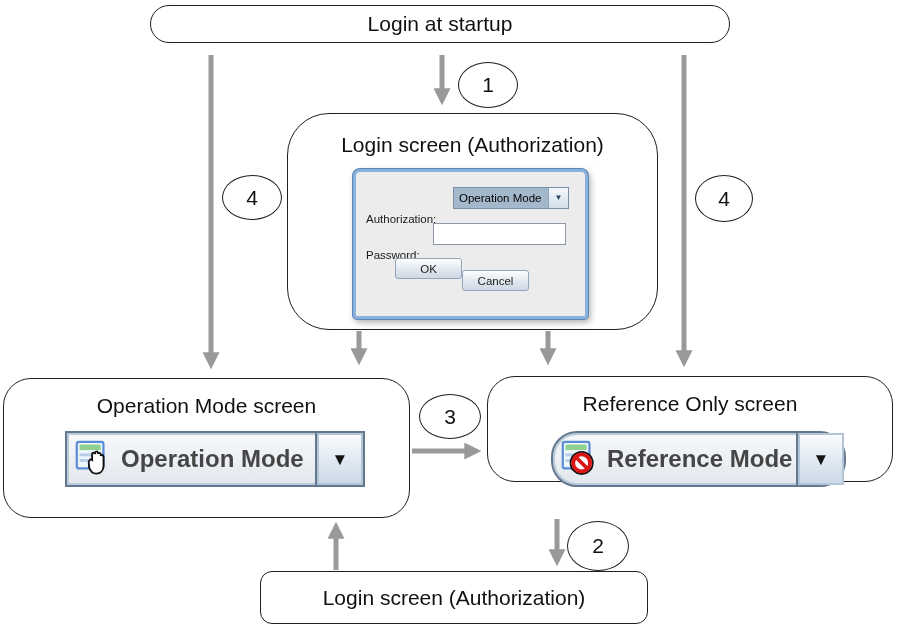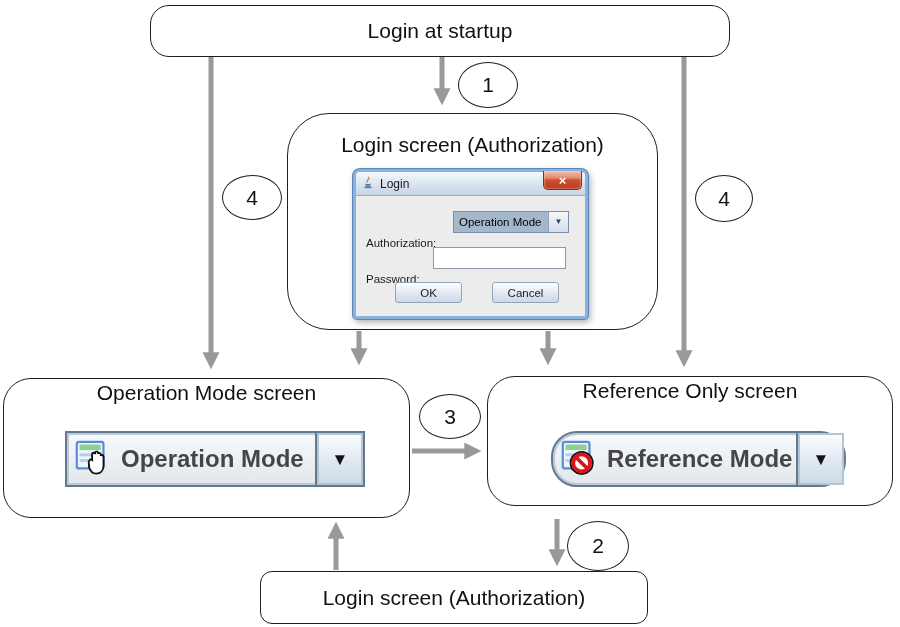--- a/index.html
+++ b/index.html
@@ -2,28 +2,28 @@
 <html><head>
 <meta charset="utf-8">
 <style>
   html,body{margin:0;padding:0;background:#fff;}
   .canvas{position:relative;width:900px;height:627px;background:#ffffff;
           font-family:"Liberation Sans",sans-serif;overflow:hidden;color:#111;}
   .arrows{position:absolute;left:0;top:0;}
   .ar{stroke:#999999;stroke-width:5;}
 
   .node{position:absolute;border:1.6px solid #1f1f1f;background:#fff;box-sizing:border-box;}
-  .top-box{left:150px;top:5px;width:580px;height:52px;border-radius:19px;
+  .top-box{left:150px;top:5px;width:580px;height:38px;border-radius:19px;
            display:flex;align-items:center;justify-content:center;font-size:21px;}
   .bottom-box{left:260px;top:571px;width:388px;height:53px;border-radius:12px;
            display:flex;align-items:center;justify-content:center;font-size:21px;}
   .login-box{left:287px;top:113px;width:371px;height:217px;border-radius:42px;text-align:center;}
   .op-box{left:3px;top:378px;width:407px;height:140px;border-radius:28px;text-align:center;}
-  .ref-box{left:487px;top:376px;width:406px;height:130px;border-radius:28px;text-align:center;}
-  .node-title{font-size:21px;color:#111;margin-top:2px;white-space:nowrap;}
+  .ref-box{left:487px;top:376px;width:406px;height:106px;border-radius:28px;text-align:center;}
+  .node-title{font-size:21px;color:#111;margin-top:15px;white-space:nowrap;}
   .login-box .node-title{margin-top:19px;}
 
   
   .dialog{position:absolute;left:65px;top:55px;width:235px;height:150px;box-sizing:border-box;
           border:3px solid #8ab2da;border-radius:7px 7px 4px 4px;background:#ececec;
           box-shadow:0 0 0 1px #5a87b5, 2px 3px 7px rgba(0,0,0,.35);text-align:left;}
   .dialog-titlebar{height:23px;background:linear-gradient(#f4f9fd,#dde7f2 45%,#c6d4e5);
           display:flex;align-items:center;padding:0 5px;border-bottom:1px solid #9aacc0;
           font-size:12px;position:relative;border-radius:4px 4px 0 0;}
   .dialog-title{margin-left:5px;color:#1a1a1a;}
@@ -43,21 +43,21 @@
           border-left:1px solid #90a5ba;display:flex;align-items:center;justify-content:center;}
   .tri{font-size:8px;color:#24415e;line-height:1;}
   .dlg-input{position:absolute;left:77px;top:51px;width:133px;height:22px;border:1px solid #8e99a8;
           background:#fff;font-size:11.5px;padding:2px 4px;box-sizing:border-box;
           font-family:"Liberation Sans",sans-serif;}
   .dlg-btn{position:absolute;top:86px;width:67px;height:21px;font-size:11.5px;color:#222;
           font-family:"Liberation Sans",sans-serif;padding:0;
           background:linear-gradient(#fefefe,#dee5ee 60%,#cfd8e4);
           border:1px solid #93a4bc;border-radius:3px;}
   .btn-ok{left:39px;}
-  .btn-cancel{left:136px;}
+  .btn-cancel{left:106px;margin-top:12px;}
 
   
   .big-combo{position:absolute;display:flex;align-items:center;height:56px;box-sizing:border-box;
           border:2px solid #62798f;background:linear-gradient(#f7f9fb,#e2e7ed);
           box-shadow:inset 0 0 0 2px #bcc9d7;}
   .op-box .big-combo{left:61px;top:52px;width:300px;}
   .ref-box .big-combo{left:63px;top:54px;width:295px;border-radius:26px;}
   .bc-icon{width:40px;height:40px;margin-left:7px;flex:0 0 auto;}
   .bc-icon svg{width:40px;height:40px;display:block;}
   .bc-text{flex:1;font-size:24px;font-weight:600;color:#454545;padding-left:7px;
@@ -99,33 +99,20 @@
   </svg>
 
   <div class="node top-box">
     <span>Login at startup</span>
   </div>
 
   <div class="node login-box">
     <div class="node-title">Login screen (Authorization)</div>
 
     <div class="dialog">
-      <div class="dialog-titlebar">
-        <span class="java-icon">
-          <svg viewBox="0 0 16 16" width="14" height="14">
-            <path d="M4.6 9.6 q3.4 1.6 6.8 0 q-0.4 3.4 -3.4 3.4 q-3 0 -3.4 -3.4z" fill="#5382a1"></path>
-            <path d="M8 2.2 q2.2 1.6 0 3.2 q-2.2 1.6 0 3.2" stroke="#e76f00" fill="none" stroke-width="1.3"></path>
-            <ellipse cx="8" cy="14" rx="4.4" ry="1.1" fill="#5382a1"></ellipse>
-          </svg>
-        </span>
-        <span class="dialog-title">Login</span>
-        <span class="dialog-close">
-          <span>×</span>
-        </span>
-      </div>
 
       <div class="dialog-body">
         <span class="dlg-label lbl-auth">Authorization:</span>
         <div class="dlg-combo">
           <span class="dlg-combo-value">Operation Mode</span>
           <span class="dlg-combo-btn">
             <span class="tri">▼</span>
           </span>
         </div>
 

